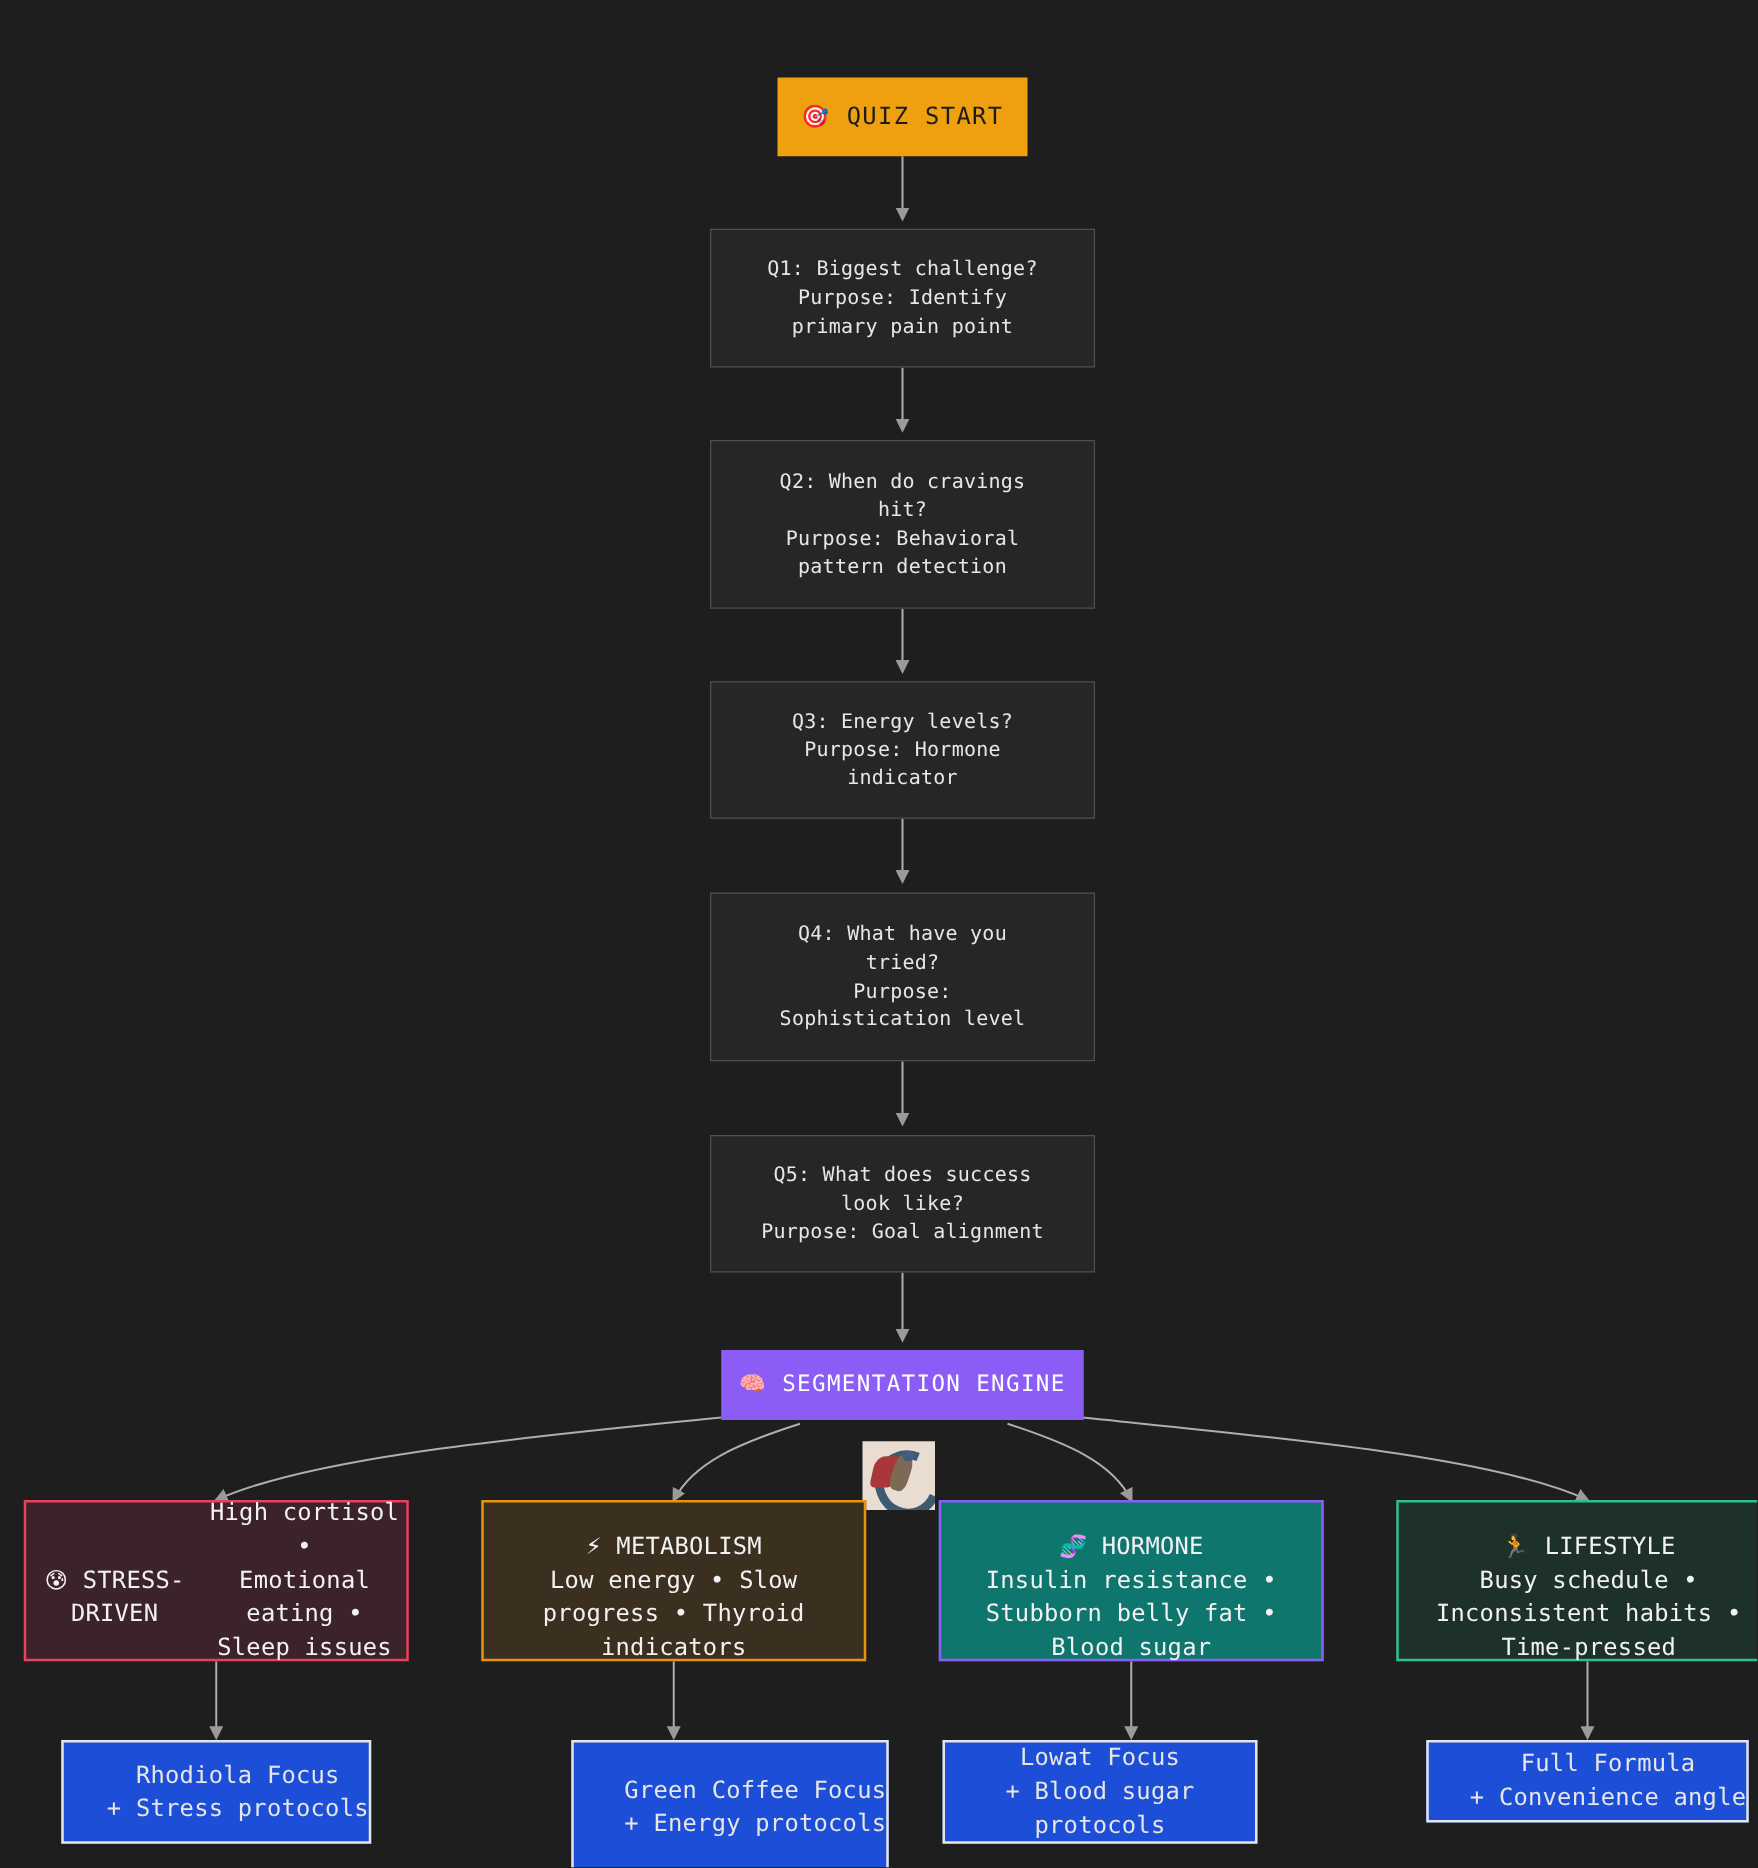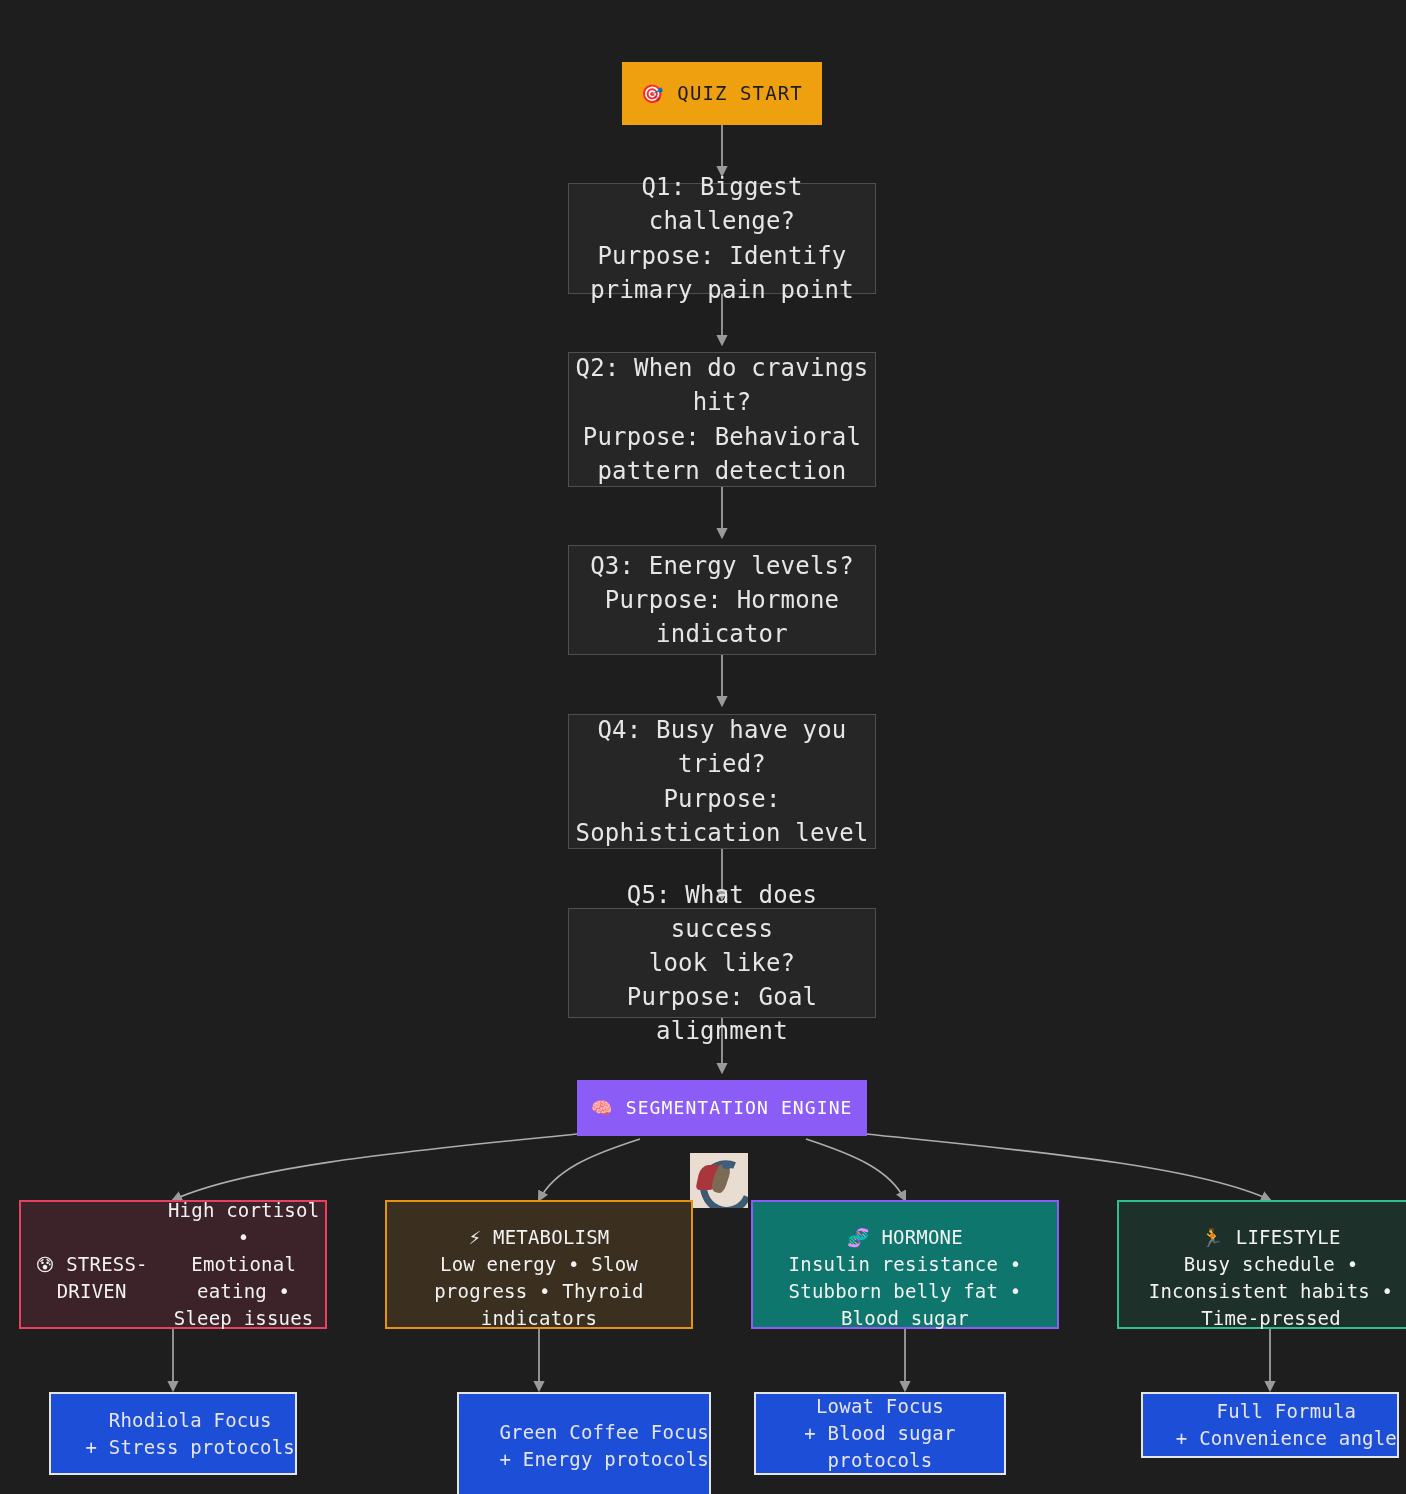--- a/index.html
+++ b/index.html
@@ -44,21 +44,21 @@
     color: #1c1c1c;
     border: none;
     font-size: 19px;
     letter-spacing: 1.1px;
   }
   
   .n-question {
     background: #262626;
     border: 1px solid #4f4f4f;
     color: #e6e6e6;
-    font-size: 24px;
+    font-size: 16px;
   }
   
   .n-engine {
     background: #8b5cf6;
     color: #ffffff;
     border: none;
     font-size: 18px;
     letter-spacing: 1.1px;
   }
   
@@ -181,21 +181,21 @@
 pattern detection</span>
   </div>
 
   <div class="node n-question" style="left:568px; top:545px; width:308px; height:110px;">
     <span>Q3: Energy levels?
 Purpose: Hormone
 indicator</span>
   </div>
 
   <div class="node n-question" style="left:568px; top:714px; width:308px; height:135px;">
-    <span>Q4: Busy have you
+    <span>Q4: What have you
 tried?
 Purpose:
 Sophistication level</span>
   </div>
 
   <div class="node n-question" style="left:568px; top:908px; width:308px; height:110px;">
     <span>Q5: What does success
 look like?
 Purpose: Goal alignment</span>
   </div>

